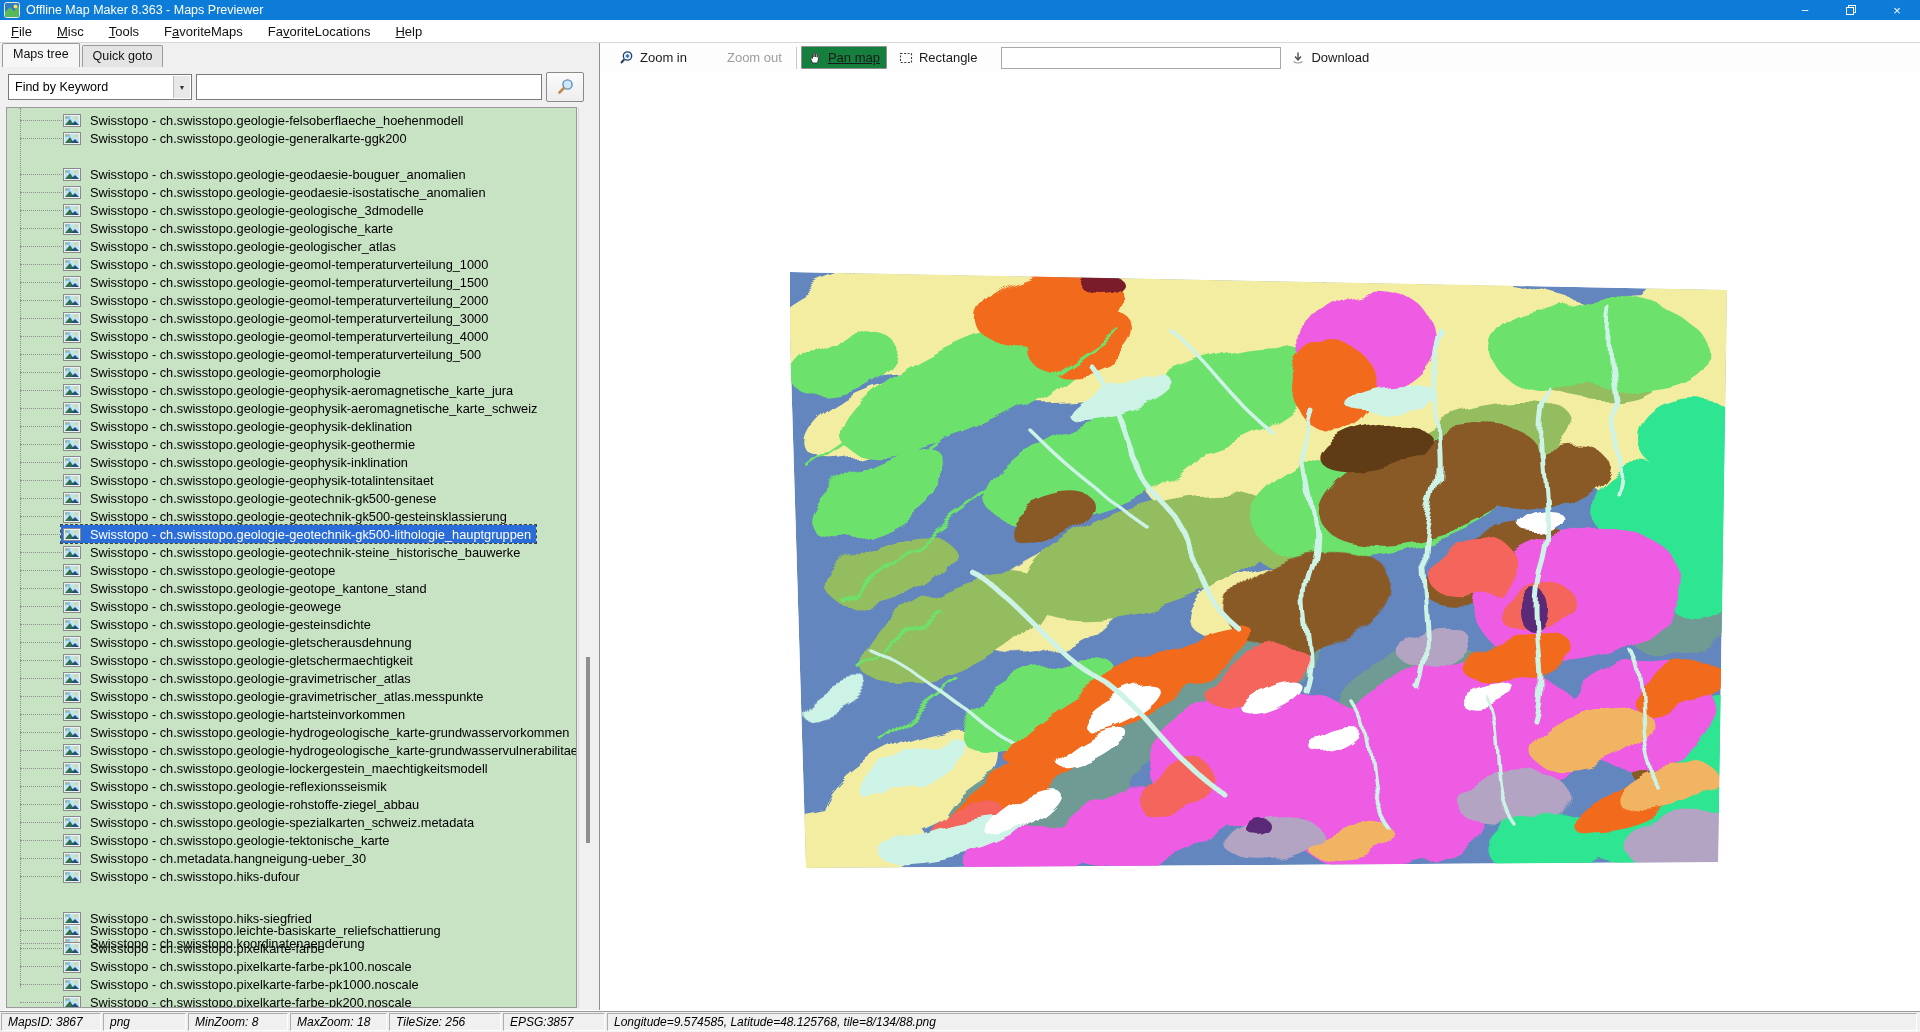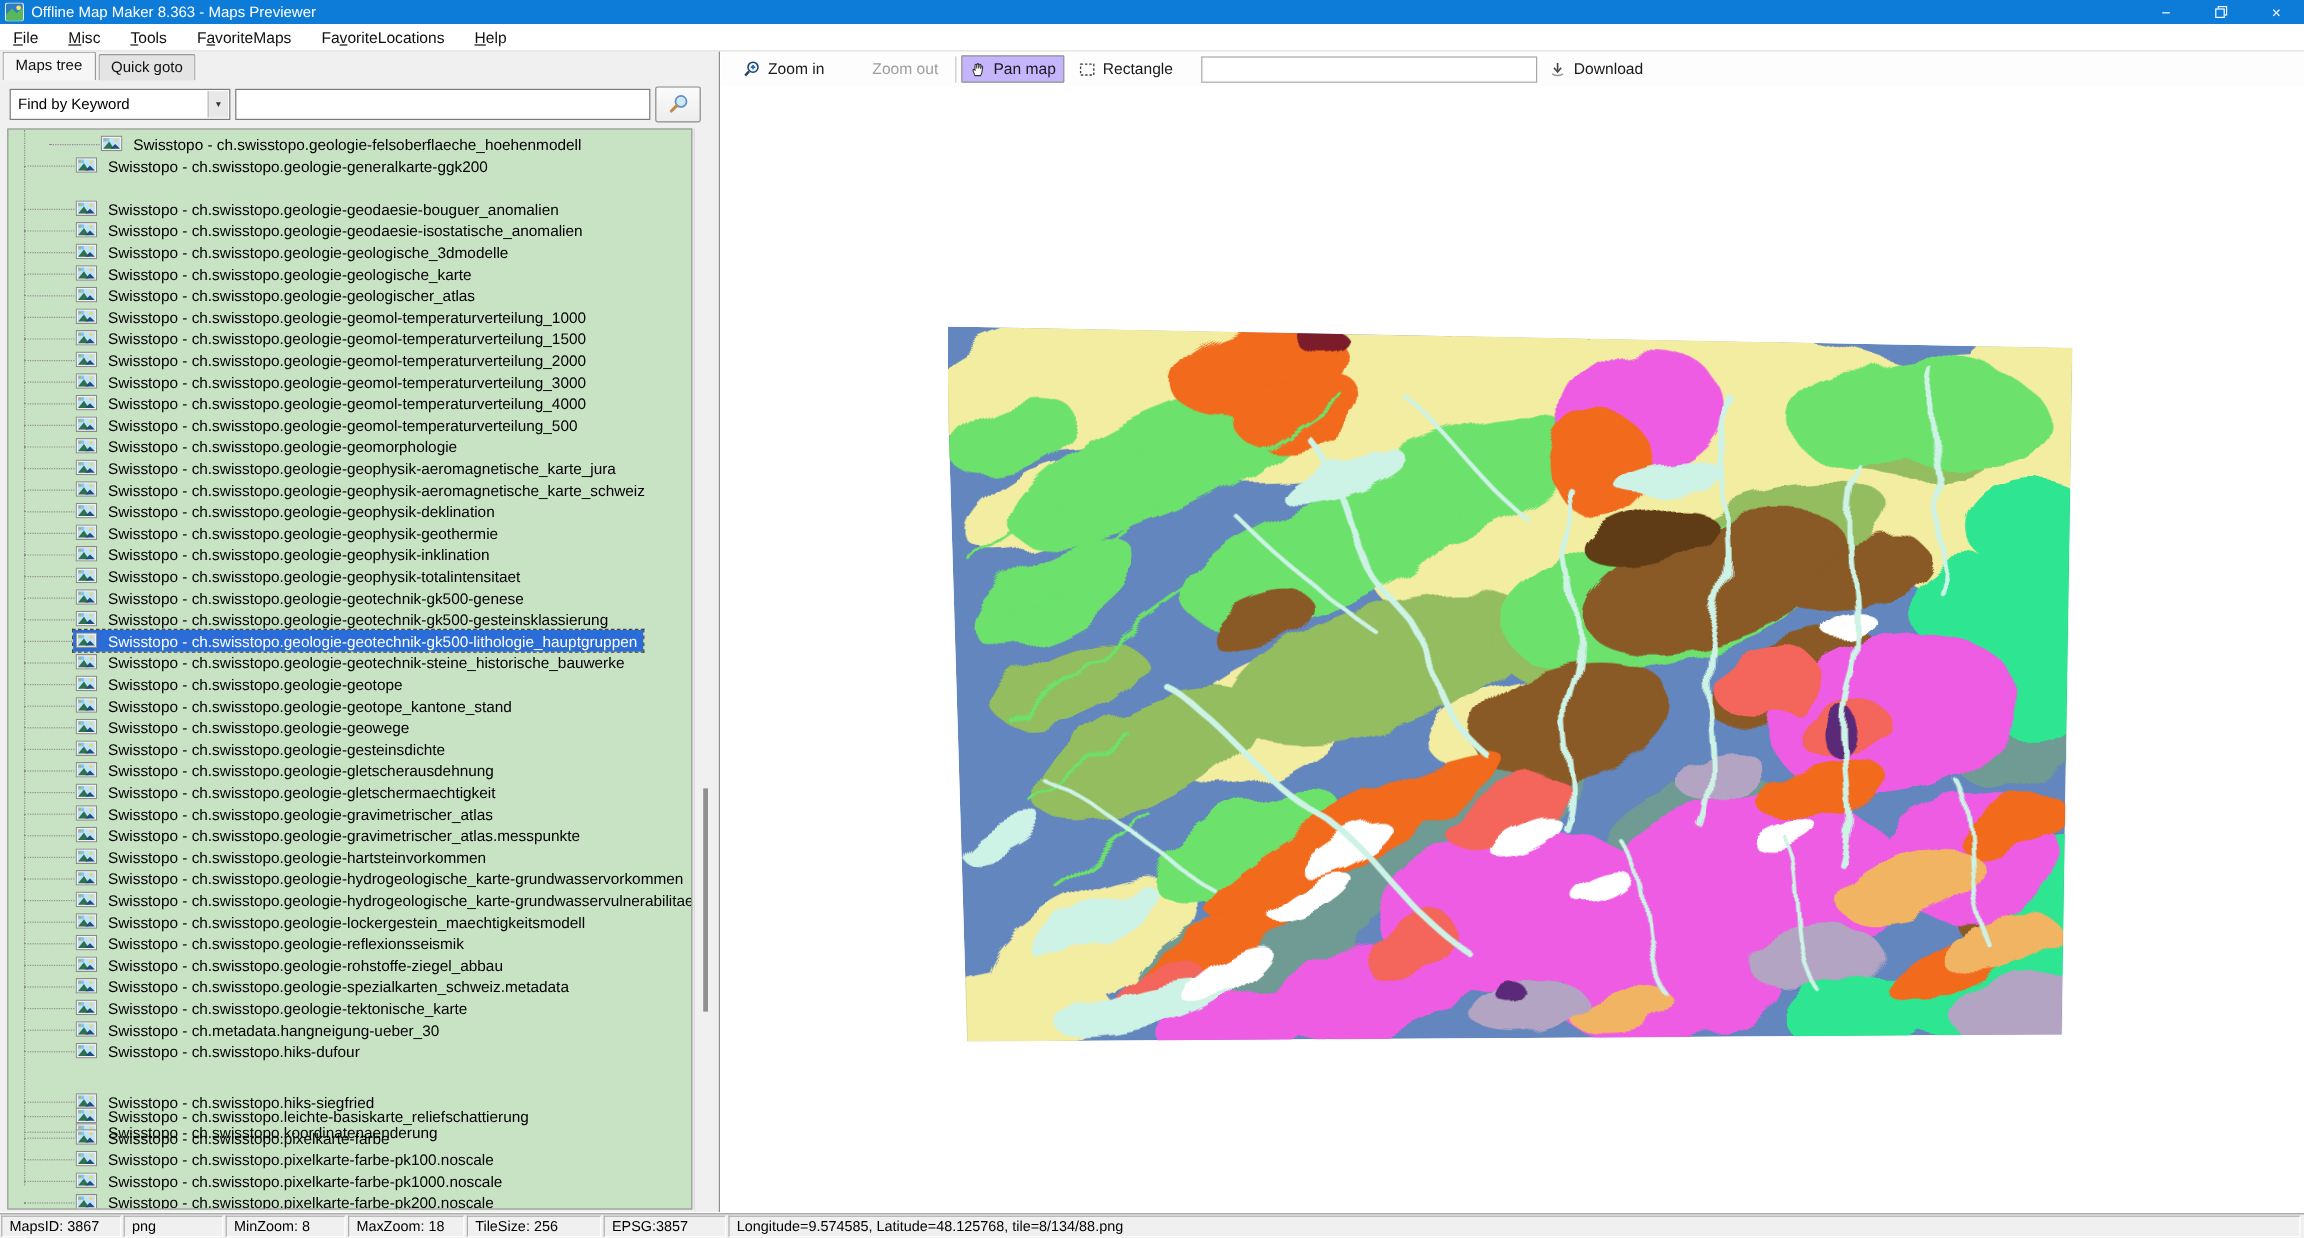--- a/index.html
+++ b/index.html
@@ -58,33 +58,33 @@
 
   #vscroll { position:absolute; left:578px; top:64px; width:19px; height:901px;
     background:#f0f0f0; border-left:1px solid #d9d9d9; }
   #vthumb { position:absolute; left:7px; top:550px; width:4px; height:186px; background:#8f8f8f; }
 
   
   #toolbar { position:absolute; left:601px; top:43px; width:1319px; height:29px; background:#fdfdfd;
     display:flex; align-items:center; }
   .tb-item { display:flex; align-items:center; gap:6px; font-size:13px; color:#1a1a1a; padding:3px 6px; }
   .tb-item.disabled { color:#9d9d9d; }
-  .tb-item.pressed { border:1px solid #8f8f8f; background:#c4b5fd; border-radius:1px; }
+  .tb-item.pressed { border:1px solid #8f8f8f; background:#15803d; border-radius:1px;text-decoration:underline; }
   .tb-sep { width:1px; height:22px; background:#c9c9c9; margin:0 4px; }
   #tb-input { width:280px; height:22px; border:1px solid #a8a8a8; background:#fff; font-size:13px;
     padding:0 4px; margin-left:18px; }
   #map-canvas { position:absolute; left:601px; top:72px; width:1319px; height:938px; background:#fff; }
   #map-preview { position:absolute; left:189px; top:198px; width:940px; height:600px; }
 
   
   #statusbar { position:absolute; left:0; top:1011px; width:1920px; height:21px; background:#f0f0f0;
     border-top:1px solid #9a9a9a; display:flex; align-items:stretch; padding:1px 1px; }
   .st-cell { border:1px solid #adadad; border-right-color:#fff; border-bottom-color:#fff;
     font-size:12px; color:#000; display:flex; align-items:center; padding:0 6px;
-    margin-right:2px; background:#f0f0f0; white-space:nowrap; overflow:hidden; }
+    margin-right:2px; background:#f0f0f0; white-space:nowrap; overflow:hidden;font-style:italic; }
 </style>
 </head>
 <body>
 
 <div id="titlebar">
   <span id="title-icon">
     <svg width="16" height="16" viewBox="0 0 16 16">
       <rect x="0.5" y="0.5" width="15" height="15" rx="2" fill="#2e7dc2" stroke="#e8e8e8"></rect>
       <path d="M1 10 L6 5 L10 9 L15 4 L15 15 L1 15 Z" fill="#58b85c"></path>
       <circle cx="11.5" cy="4.5" r="2" fill="#f7e06a"></circle>
@@ -127,21 +127,21 @@
     <div id="search-btn">
       <svg width="20" height="18" viewBox="0 0 20 18">
         <circle cx="12.5" cy="6.5" r="4.6" fill="#cfe8f8" stroke="#5d8fc0" stroke-width="1.4"></circle>
         <line x1="9" y1="10" x2="4.5" y2="14.5" stroke="#c08b4a" stroke-width="2.6" stroke-linecap="round"></line>
       </svg>
     </div>
   </div>
 
   <div id="maps-list">
     <div id="tree-vline"></div>
-  <div class="row" style="top: 3px; margin-left: 21px;">
+  <div class="row" style="top: 3px;">
         <span class="conn"></span>
         <span class="ricon"><svg width="18" height="13" viewBox="0 0 18 13">
             <rect x="0.5" y="0.5" width="17" height="12" fill="#f0f0f0" stroke="#8a8a8a"></rect>
             <rect x="2" y="2" width="14" height="9" fill="#bfe3f5"></rect>
             <rect x="2" y="2" width="5" height="3" fill="#79cdea"></rect>
             <rect x="2.6" y="2.6" width="2" height="1.6" fill="#e89a40"></rect>
             <polygon points="2,11 7,5 11,11" fill="#2e6f4e"></polygon>
             <polygon points="8,11 12,7 16,11" fill="#1f4f7a"></polygon>
             <circle cx="13" cy="4" r="1.2" fill="#f7d24a"></circle>
           </svg></span>

